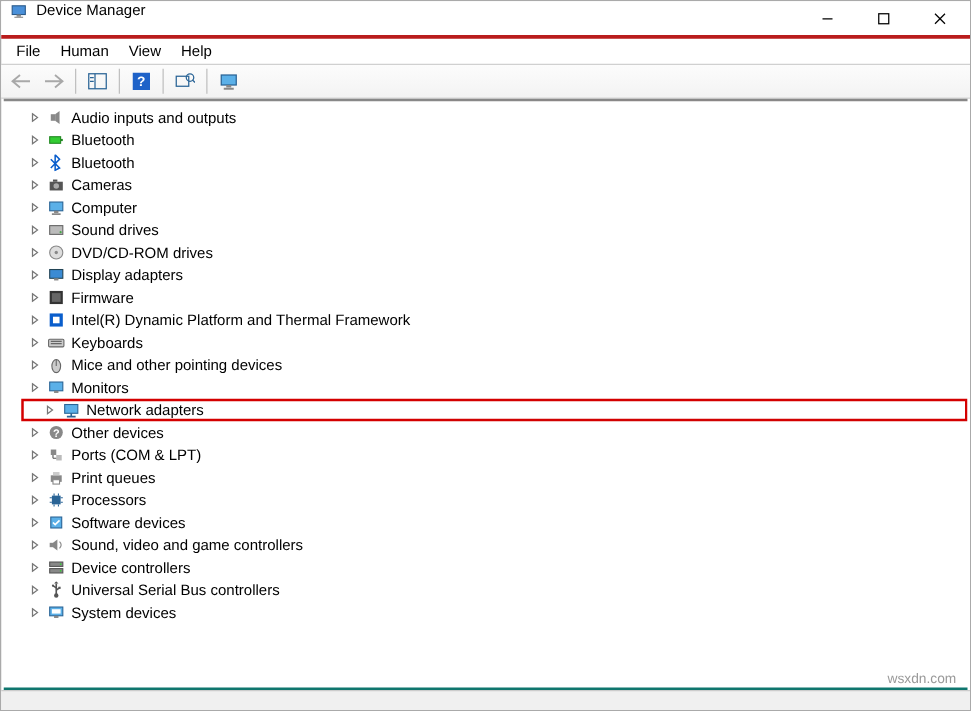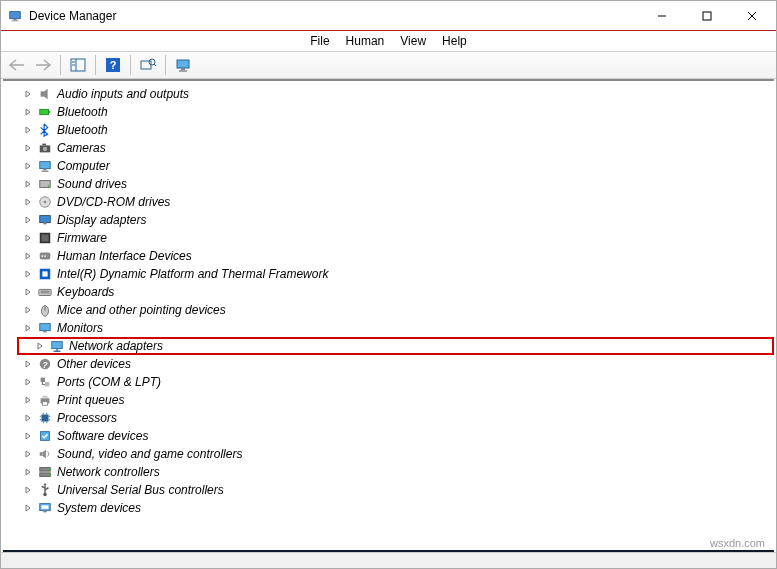--- a/index.html
+++ b/index.html
@@ -8,54 +8,53 @@
       font-size: 12px;
       background: #fff;
       color: #000;
       width: 777px;
       height: 569px;
       overflow: hidden;
       position: relative;
     }
     .window { display: flex; flex-direction: column; height: 100%; border: 1px solid #aaa; }
     .titlebar {
-      display: flex; align-items: center; height: 30px;
+      display: flex; height: 30px;
       padding: 0 2px 0 6px; background: #fff;
-      border-bottom: 1px solid #b91c1c;
+      border-bottom: 3px solid #b91c1c;
     }
     .titlebar-icon { width: 16px; height: 16px; margin-right: 6px; display:flex;align-items:center;justify-content:center; }
     .titlebar-title { font-size: 12px; flex: 1; }
     .win-controls { display: flex; height: 100%; }
     .win-btn { width: 45px; display:flex;align-items:center;justify-content:center; cursor:default; }
     .menubar {
       display: flex; align-items: center; height: 20px;
-      padding: 0 4px; font-size: 12px; justify-content: center;
+      padding: 0 4px; font-size: 12px;
     }
     .menu-item { padding: 2px 8px; cursor:default; }
     .toolbar {
       display: flex; align-items: center; height: 28px;
       padding: 0 4px; gap: 2px;
       border-top: 1px solid #d0d0d0;
       border-bottom: 1px solid #d0d0d0;
       background: linear-gradient(#fcfcfc,#f3f3f3);
     }
     .tbtn {
       width: 24px; height: 22px; display:flex;align-items:center;justify-content:center;
       border:1px solid transparent; border-radius:2px; cursor:default;
     }
     .tbtn.disabled { opacity: .4; }
     .tsep { width:1px; height:20px; background:#c0c0c0; margin:0 3px; }
     .content {
       flex:1; overflow-y:scroll; overflow-x:hidden;
       padding: 4px 0;
       border-top: 2px solid #888;
-      border-bottom: 2px solid #0f172a;
+      border-bottom: 2px solid #0f766e;
       margin: 0 2px;
       position:relative;
-      font-style:italic;
     }
     .tree { list-style:none; padding-left: 18px; }
     .tree-item {
       display:flex; align-items:center; height:18px; padding-right:6px;
       position:relative; white-space:nowrap; cursor:default;
     }
     .chevron {
       width: 14px; height:14px; display:flex;align-items:center;justify-content:center;
       color:#888; font-size:10px; margin-right:0px; cursor:default;
     }
@@ -284,35 +283,20 @@
           <span class="label">Firmware</span>
         </li>
         <li class="tree-item">
           <span class="chevron">
             <svg width="8" height="8" viewBox="0 0 8 8">
               <path d="M2 1 L6 4 L2 7 Z" fill="none" stroke="#777" stroke-width="1"></path>
             </svg>
           </span>
           <span class="dev-icon">
             <svg class="ic" viewBox="0 0 16 16">
-              <rect x="2" y="4" width="12" height="8" rx="2" fill="#888"></rect>
-              <circle cx="5" cy="8" r="1" fill="#fff"></circle>
-              <circle cx="8" cy="8" r="1" fill="#fff"></circle>
-            </svg>
-          </span>
-          <span class="label">Human Interface Devices</span>
-        </li>
-        <li class="tree-item">
-          <span class="chevron">
-            <svg width="8" height="8" viewBox="0 0 8 8">
-              <path d="M2 1 L6 4 L2 7 Z" fill="none" stroke="#777" stroke-width="1"></path>
-            </svg>
-          </span>
-          <span class="dev-icon">
-            <svg class="ic" viewBox="0 0 16 16">
               <rect x="2" y="2" width="12" height="12" fill="#0a5ecc"></rect>
               <rect x="5" y="5" width="6" height="6" fill="#fff"></rect>
             </svg>
           </span>
           <span class="label">Intel(R) Dynamic Platform and Thermal Framework</span>
         </li>
         <li class="tree-item">
           <span class="chevron">
             <svg width="8" height="8" viewBox="0 0 8 8">
               <path d="M2 1 L6 4 L2 7 Z" fill="none" stroke="#777" stroke-width="1"></path>
@@ -472,21 +456,21 @@
             </svg>
           </span>
           <span class="dev-icon">
             <svg class="ic" viewBox="0 0 16 16">
               <rect x="2" y="3" width="12" height="4" fill="#888" stroke="#555"></rect>
               <rect x="2" y="9" width="12" height="4" fill="#888" stroke="#555"></rect>
               <circle cx="12" cy="5" r="0.8" fill="#3c3"></circle>
               <circle cx="12" cy="11" r="0.8" fill="#3c3"></circle>
             </svg>
           </span>
-          <span class="label">Network controllers</span>
+          <span class="label">Device controllers</span>
         </li>
         <li class="tree-item">
           <span class="chevron">
             <svg width="8" height="8" viewBox="0 0 8 8">
               <path d="M2 1 L6 4 L2 7 Z" fill="none" stroke="#777" stroke-width="1"></path>
             </svg>
           </span>
           <span class="dev-icon">
             <svg class="ic" viewBox="0 0 16 16">
               <circle cx="8" cy="13" r="2" fill="#555"></circle>

